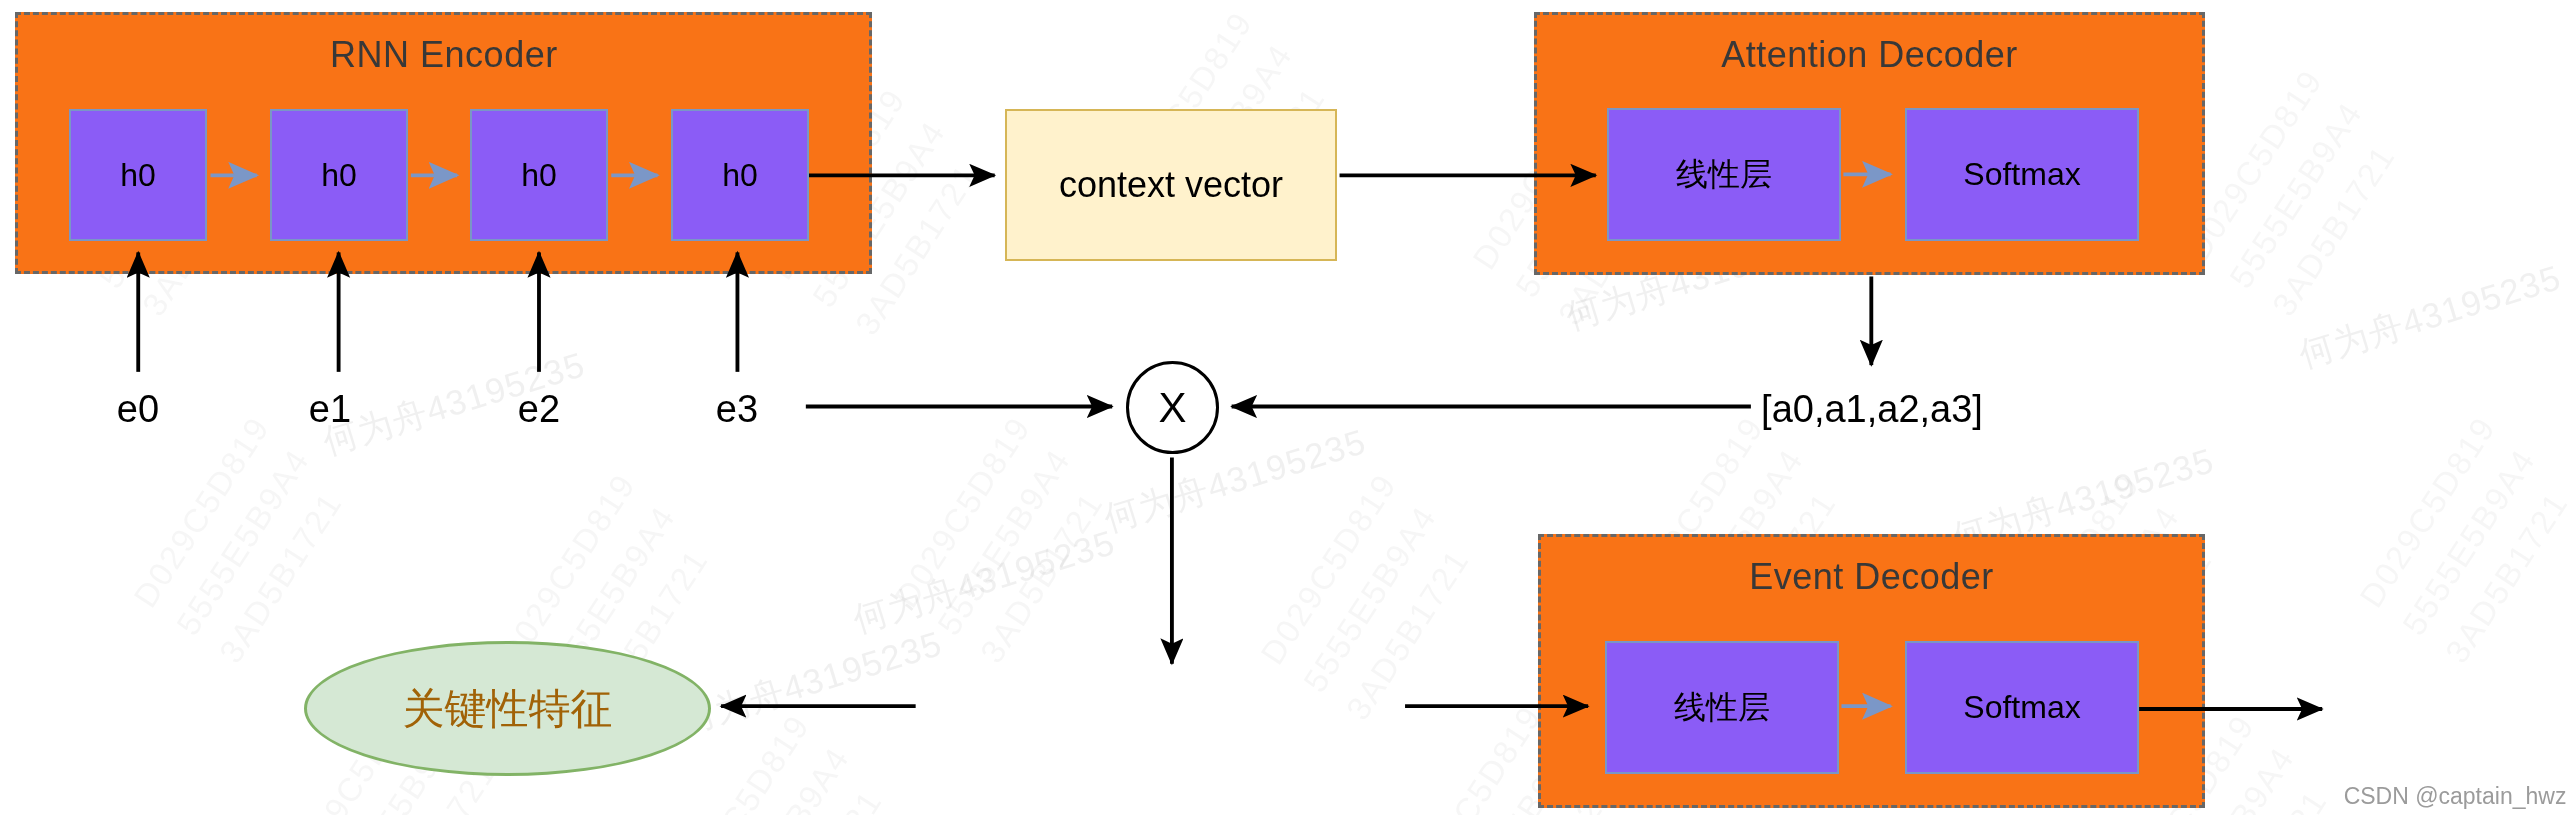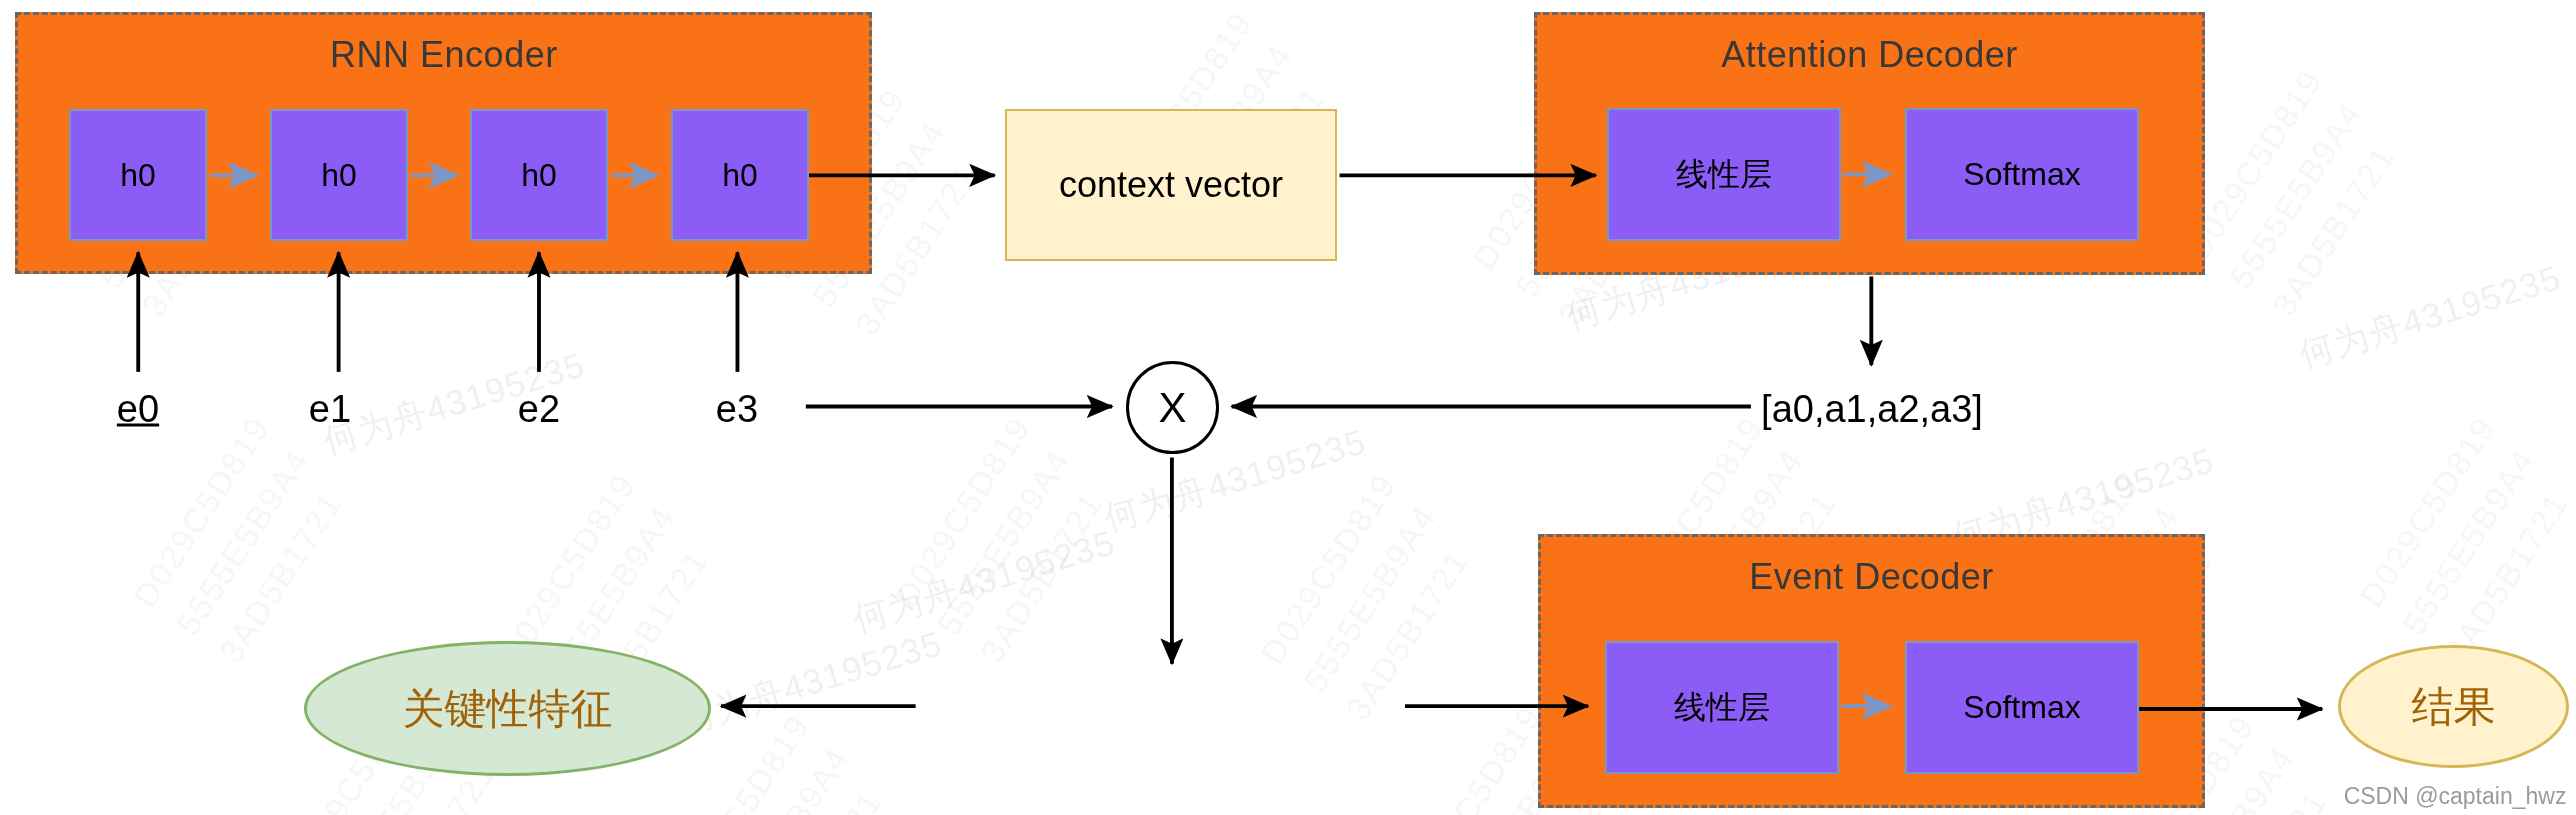--- a/index.html
+++ b/index.html
@@ -226,30 +226,29 @@
   <div class="node" style="left:671px;top:109px;width:138px;height:132px;">h0</div>
 
   <div class="ybox" style="left:1005px;top:109px;width:332px;height:152px;">context vector</div>
 
   <div class="node" style="left:1607px;top:108px;width:234px;height:133px;">线性层</div>
   <div class="node" style="left:1905px;top:108px;width:234px;height:133px;">Softmax</div>
 
   <div class="node" style="left:1605px;top:641px;width:234px;height:133px;">线性层</div>
   <div class="node" style="left:1905px;top:641px;width:234px;height:133px;">Softmax</div>
 
-  <div class="flabel" style="left:138px;top:409px;text-decoration:underline;">e0</div>
+  <div class="flabel" style="left:138px;top:409px;">e0</div>
   <div class="flabel" style="left:330px;top:409px;">e1</div>
   <div class="flabel" style="left:539px;top:409px;">e2</div>
   <div class="flabel" style="left:737px;top:409px;">e3</div>
 
   <div class="xcircle">X</div>
 
   <div class="flabel" style="left:1872px;top:409px;">[a0,a1,a2,a3]</div>
 
 
   <div class="ellipse green" style="left:304px;top:641px;width:407px;height:135px;">关键性特征</div>
 
-  <div class="ellipse yellow" style="left:2338px;top:645px;width:231px;height:123px;">结果</div>
 
   <div class="credit">CSDN @captain_hwz</div>
 
 </div>
 
 
 </body></html>

